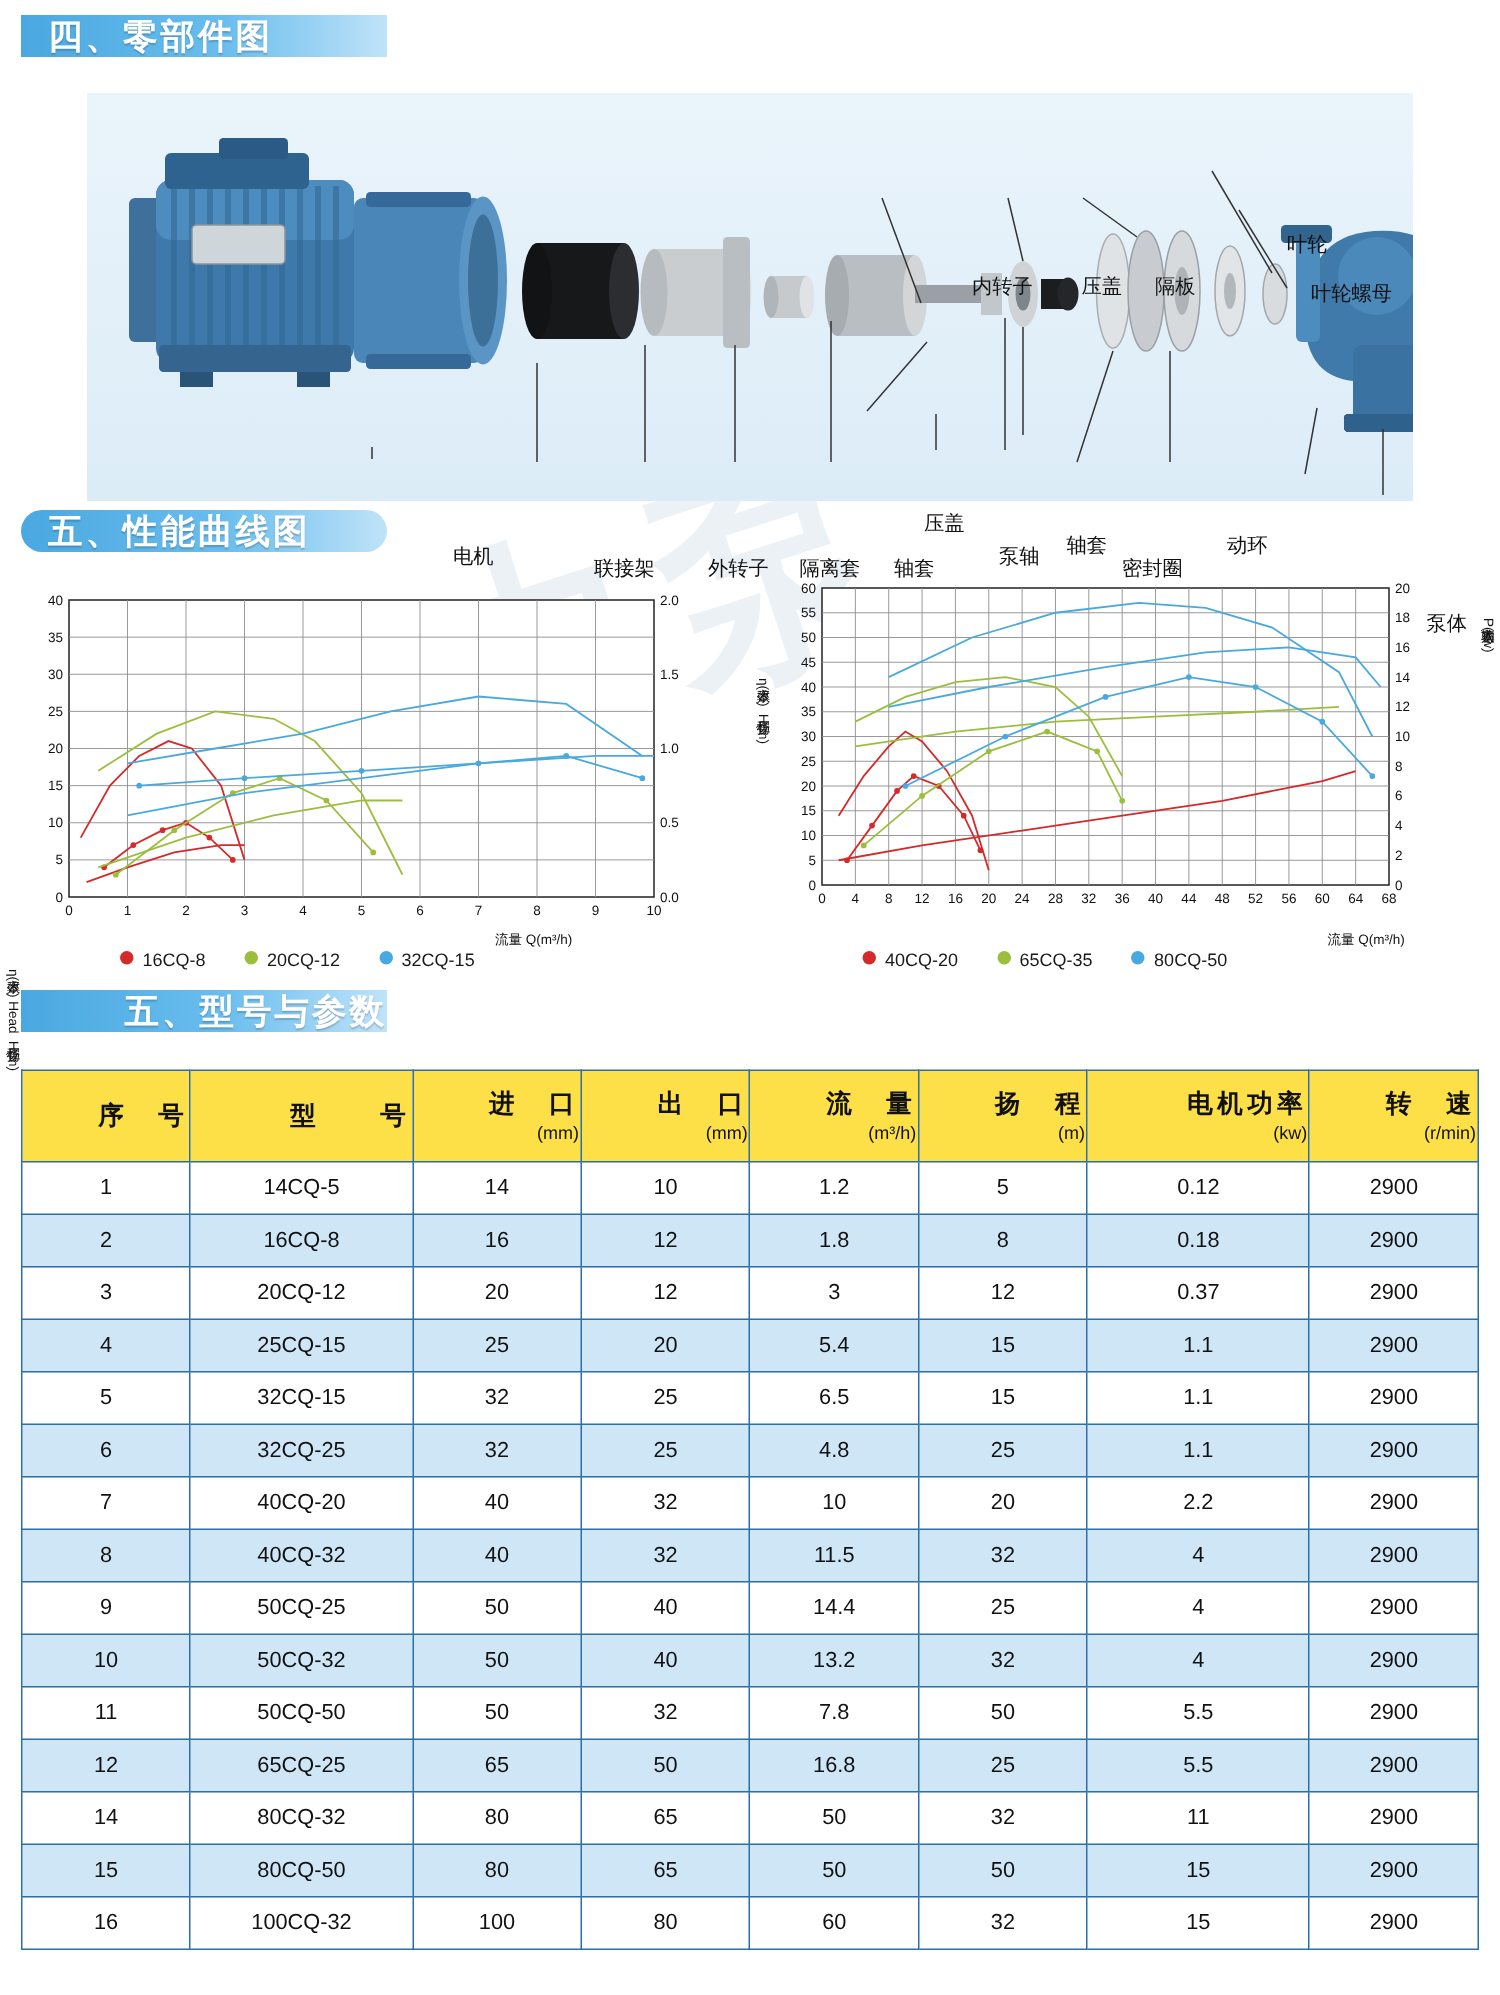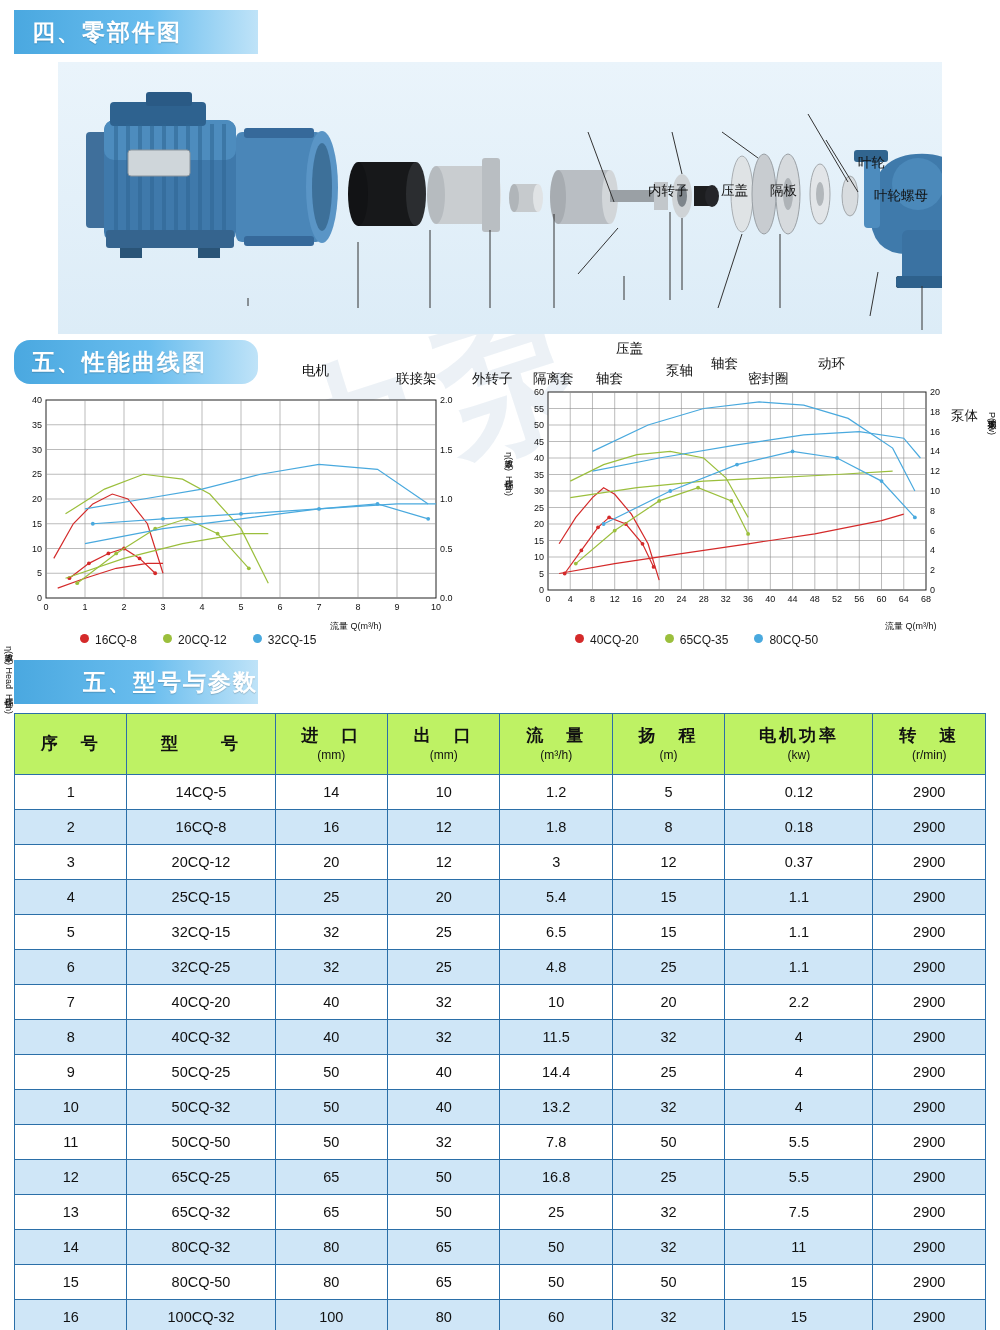--- a/index.html
+++ b/index.html
@@ -3,21 +3,21 @@
 <meta charset="utf-8">
 <style>
   html,body{margin:0;padding:0;}
   body{
     width:1000px;height:1330px;position:relative;background:#ffffff;
     font-family:"Liberation Sans","DejaVu Sans",sans-serif;
     color:#1a1a1a;overflow:hidden;
   }
   
   .sec-head{
-    position:absolute;left:14px;height:44px;width:244px;
+    position:absolute;left:14px;height:28px;width:244px;
     background:linear-gradient(to right,#4aa8e0 0%,#69bdee 55%,#bfe3f8 100%);
     display:flex;align-items:center;
   }
   .sec-head .txt{
     font-size:23px;font-weight:bold;color:#ffffff;letter-spacing:2px;padding-left:18px;
     text-shadow:0 1px 1px rgba(0,0,0,.18);
   }
   
   #parts-block{position:absolute;left:58px;top:62px;width:884px;height:272px;
     background:linear-gradient(to bottom,#eaf4fb 0%,#dcecf7 100%);}
@@ -27,21 +27,21 @@
   .chart-wrap{position:absolute;}
   .axis-title{position:absolute;font-size:9px;color:#111;}
   .vtitle{writing-mode:vertical-rl;text-orientation:mixed;}
   .legend{position:absolute;display:flex;gap:26px;font-size:12px;align-items:center;}
   .legend .dot{width:9px;height:9px;border-radius:50%;display:inline-block;margin-right:6px;}
   .legend span.t{vertical-align:middle;}
   
   table{position:absolute;left:14px;top:713px;width:972px;border-collapse:collapse;
     font-size:14px;background:#fff;}
   th,td{border:1px solid #2b6fa8;text-align:center;color:#111;}
-  thead th{height:58px;font-size:17px;font-weight:bold;letter-spacing:3px;background:#bef264;line-height:1.25;}
+  thead th{height:58px;font-size:17px;font-weight:bold;letter-spacing:3px;background:#fde047;line-height:1.25;text-align:right;}
   thead th .unit{display:block;font-size:12px;font-weight:normal;letter-spacing:0;margin-top:2px;}
   tbody td{height:32px;font-size:14.5px;}
   tbody tr:nth-child(even){background:#cfe6f7;}
   tbody tr:nth-child(odd){background:#ffffff;}
   .wm{position:absolute;font-size:150px;font-weight:bold;color:rgba(150,180,205,.18);
       letter-spacing:14px;pointer-events:none;user-select:none;}
 </style>
 </head>
 <body>
 
@@ -537,30 +537,20 @@
         <td>12</td>
         <td>65CQ-25</td>
         <td>65</td>
         <td>50</td>
         <td>16.8</td>
         <td>25</td>
         <td>5.5</td>
         <td>2900</td>
       </tr>
       <tr>
-        <td>13</td>
-        <td>65CQ-32</td>
-        <td>65</td>
-        <td>50</td>
-        <td>25</td>
-        <td>32</td>
-        <td>7.5</td>
-        <td>2900</td>
-      </tr>
-      <tr>
         <td>14</td>
         <td>80CQ-32</td>
         <td>80</td>
         <td>65</td>
         <td>50</td>
         <td>32</td>
         <td>11</td>
         <td>2900</td>
       </tr>
       <tr>

